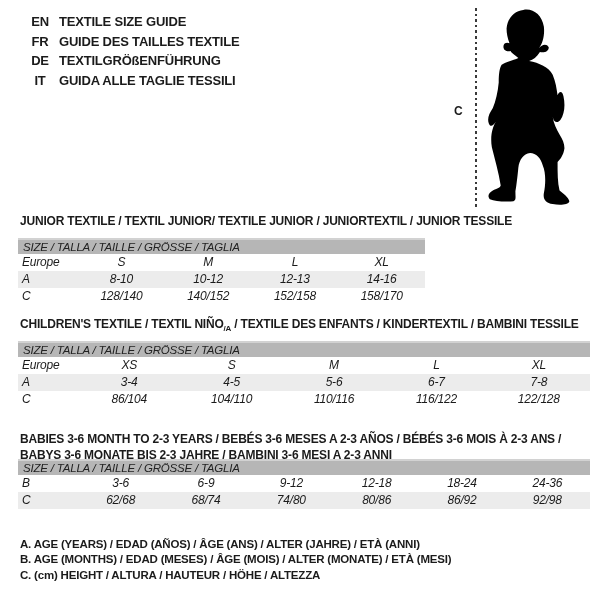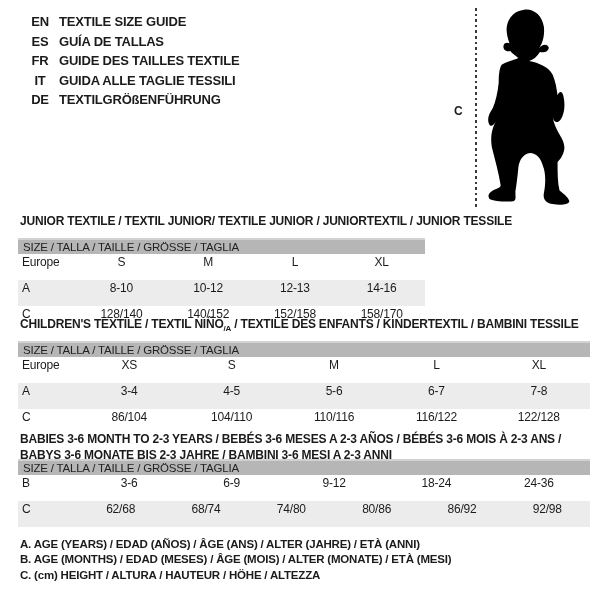--- a/index.html
+++ b/index.html
@@ -14,56 +14,52 @@
 
   
   .measure-line { left:475px; top:8px; width:2px; height:202px;
     background:repeating-linear-gradient(to bottom,#3a3a3a 0 2.6px, transparent 2.6px 5.6px); }
   .c-label { left:454px; top:104px; font-size:12px; font-weight:bold; }
   .baby-figure { left:486px; top:4px; width:100px; height:206px; }
 
   
   .sec-title { left:20px; font-size:12px; font-weight:bold; letter-spacing:-0.2px; line-height:15px; white-space:nowrap; }
   .sub { font-size:8px; position:relative; top:2.5px; }
-  .stable { left:18px; }
+  .stable { left:18px;font-style:italic; }
   .t1 { width:407px; }
   .t23 { width:572px; }
   .thead { height:16px; background:#b6b6b6; border-top:2px solid #d2d2d2;
     font-size:11.5px; line-height:14px; padding-left:5px; letter-spacing:-0.2px; color:#222; }
-  .trow { display:flex; height:26px; line-height:17.5px; font-size:12px; letter-spacing:-0.2px; }
+  .trow { display:flex; height:17px; line-height:17.5px; font-size:12px; letter-spacing:-0.2px; }
   .trow.shaded { background:#ececec; }
   .row-label { width:60px; padding-left:4px; text-align:left; }
   .size-cell { flex:1; text-align:center; }
 
   
   .legend { left:20px; top:537px; font-size:11.5px; font-weight:bold; line-height:15.4px; letter-spacing:-0.2px; }
 </style>
 </head>
 <body>
 
 <div class="abs lang-list">
   <div class="lang-row">
     <span class="lang-code">EN</span>
     <span>TEXTILE SIZE GUIDE</span>
   </div>
   <div class="lang-row">
-    <span class="lang-code">ES</span>
-    <span>GUÍA DE TALLAS</span>
-  </div>
-  <div class="lang-row">
     <span class="lang-code">FR</span>
     <span>GUIDE DES TAILLES TEXTILE</span>
   </div>
   <div class="lang-row">
+    <span class="lang-code">DE</span>
+    <span>TEXTILGRÖßENFÜHRUNG</span>
+  </div>
+  <div class="lang-row">
     <span class="lang-code">IT</span>
     <span>GUIDA ALLE TAGLIE TESSILI</span>
-  </div>
-  <div class="lang-row">
-    <span class="lang-code">DE</span>
-    <span>TEXTILGRÖßENFÜHRUNG</span>
   </div>
 </div>
 
 <div class="abs measure-line"></div>
 <div class="abs c-label">C</div>
 <svg class="abs baby-figure" viewBox="0 0 100 210" preserveAspectRatio="xMidYMid meet">
   <path fill="#000000" d="
     M37,6
     C47,4 56,11 58,23
     C59,31 57,40 53,45
@@ -174,20 +170,21 @@
   <div>BABYS 3-6 MONATE BIS 2-3 JAHRE / BAMBINI 3-6 MESI A 2-3 ANNI</div>
 </div>
 <div class="abs stable t23" style="top:459px;">
   <div class="thead">SIZE / TALLA / TAILLE / GRÖSSE / TAGLIA</div>
   <div>
       <div class="trow">
         <div class="row-label">B</div>
         <div class="size-cell">3-6</div>
         <div class="size-cell">6-9</div>
         <div class="size-cell">9-12</div>
+        <div class="size-cell">12-18</div>
         <div class="size-cell">18-24</div>
         <div class="size-cell">24-36</div>
       </div>
       <div class="trow shaded">
         <div class="row-label">C</div>
         <div class="size-cell">62/68</div>
         <div class="size-cell">68/74</div>
         <div class="size-cell">74/80</div>
         <div class="size-cell">80/86</div>
         <div class="size-cell">86/92</div>

